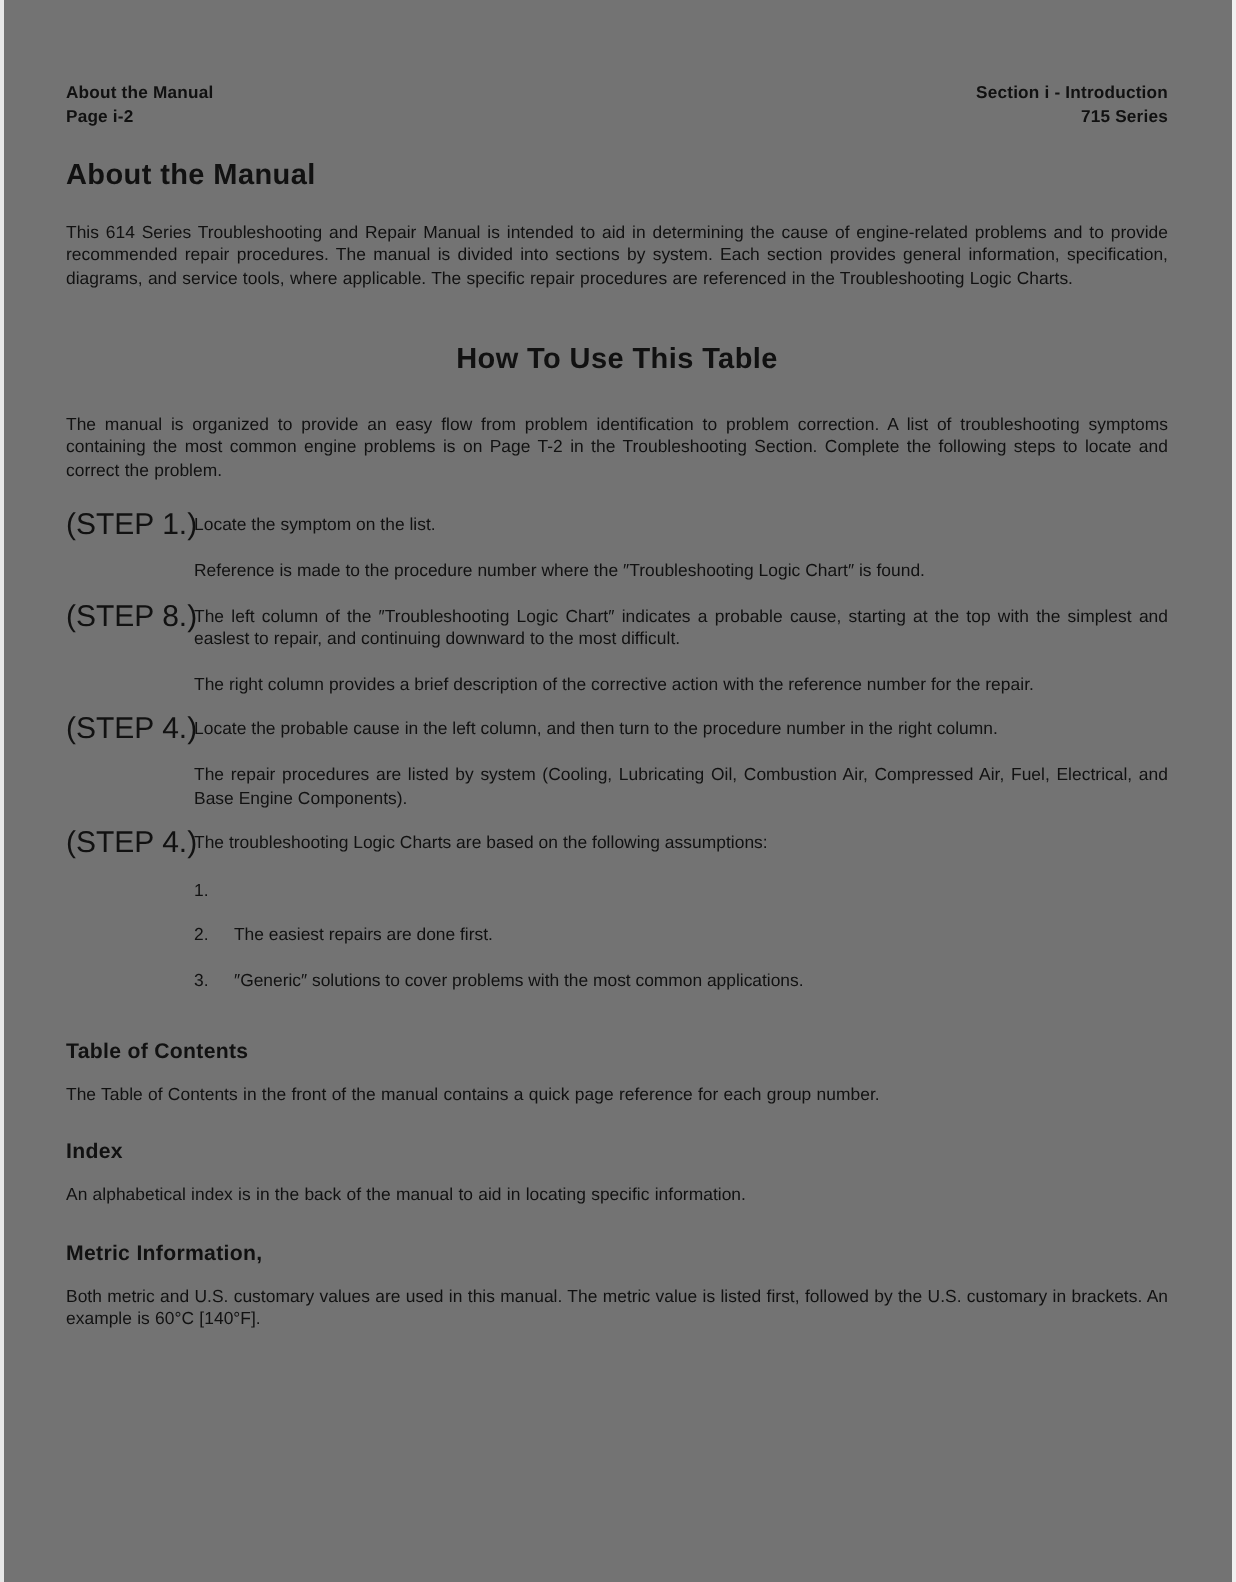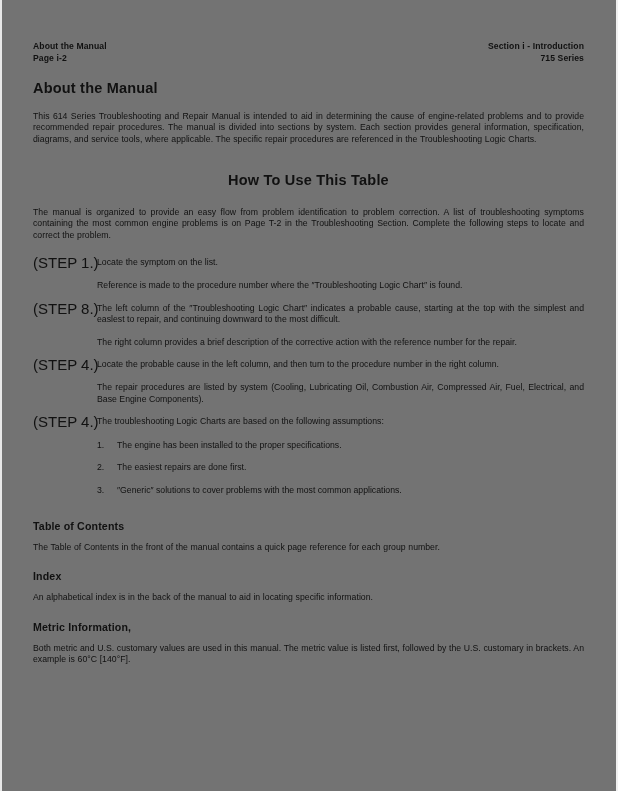--- a/index.html
+++ b/index.html
@@ -219,21 +219,20 @@
         <div class="step-label">(STEP 4.)</div>
         <div class="step-body nojust">The troubleshooting Logic Charts are based on the following assumptions:</div>
       </div>
     </div>
 
     <div class="gap-12"></div>
 
     <div class="numlist">
       <div class="num-row">
         <div class="num-marker">1.</div>
-        <div class="num-text">The engine has been installed to the proper specifications.</div>
       </div>
       <div class="num-gap"></div>
       <div class="num-row">
         <div class="num-marker">2.</div>
         <div class="num-text">The easiest repairs are done first.</div>
       </div>
       <div class="num-gap"></div>
       <div class="num-row">
         <div class="num-marker">3.</div>
         <div class="num-text">″Generic″ solutions to cover problems with the most common applications.</div>

